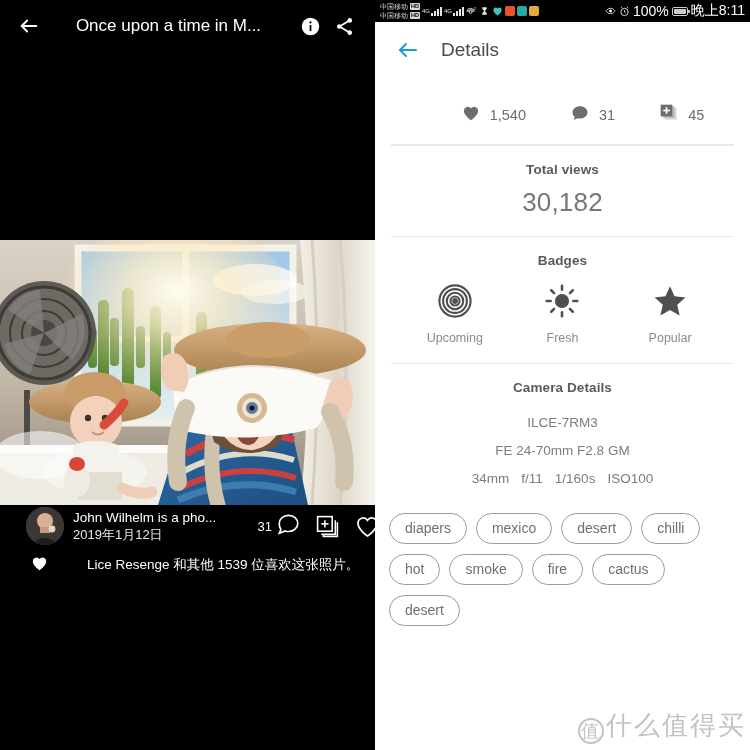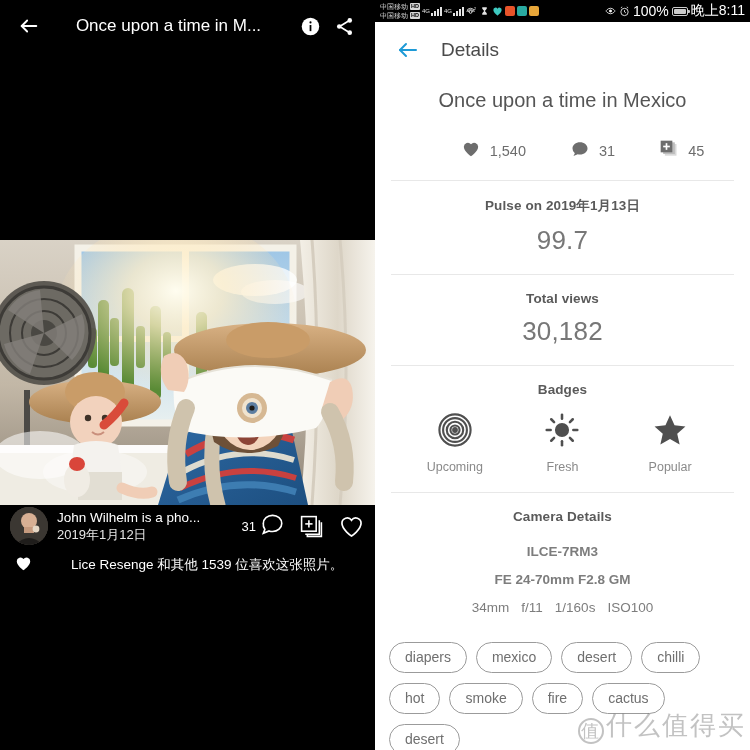--- a/index.html
+++ b/index.html
@@ -43,21 +43,21 @@
     position: absolute;
     top: 240px; left: 0;
     width: 375px; height: 265px;
     overflow: hidden;
     background: #20181a;
   }
   .photo { position: absolute; inset: 0; }
 
   
   .viewer-bottom {
-    position: absolute; left: 0; bottom: 0;
+    position: absolute; left: 16px; bottom: 0;
     width: 375px;
     padding: 0 10px 4px 10px;
     z-index: 5;
   }
   .vb-row {
     display: flex; align-items: center;
     height: 48px;
   }
   .avatar {
     width: 38px; height: 38px; border-radius: 50%;
@@ -144,21 +144,21 @@
 
   .section { padding: 16px 0 18px; text-align:center; }
   .sec-title { font-size:13.5px; font-weight:bold; color:#5a5a5a; letter-spacing:0.1px; }
   .sec-value { font-size:26px; color:#777; margin-top:10px; letter-spacing:0.2px; }
 
   .badges-row { display:flex; justify-content:space-around; padding: 0 26px; margin-top: 16px; }
   .badge { display:flex; flex-direction:column; align-items:center; gap:9px; width:90px; }
   .badge-label { font-size:12.5px; color:#8a8a8a; }
 
   .cam-lines { margin-top: 14px; }
-  .cam-line { font-size:13.5px; color:#7d7d7d; line-height: 28px; font-weight: bold; }
+  .cam-line { font-size:13.5px; color:#7d7d7d; line-height: 28px; }
   .cam-exif { display:flex; justify-content:center; gap:12px; font-size:13.5px; color:#7d7d7d; line-height:28px; }
 
   .tags-wrap {
     display:flex; flex-wrap:wrap; gap: 10px 9px;
     padding: 10px 14px 0 14px;
     position: relative;
   }
   .tag {
     border: 1.4px solid #9b9b9b;
     border-radius: 17px;
@@ -478,21 +478,20 @@
     <div class="details-header">
       <div class="dh-back">
         <svg width="24" height="24" viewBox="0 0 24 24" fill="none" stroke="#1e9ad6" stroke-width="2" stroke-linecap="round" stroke-linejoin="round">
           <line x1="20" y1="12" x2="4" y2="12"></line>
             <polyline points="10,6 4,12 10,18"></polyline>
         </svg>
       </div>
       <div class="dh-title">Details</div>
     </div>
 
-    <div class="photo-title">Once upon a time in Mexico</div>
 
     <div class="stats-row">
       <div class="stat">
         <span>
           <svg width="20" height="20" viewBox="0 0 24 24" fill="#6d6d6d">
             <path d="M12 20.6S3.4 14.8 3.4 9.2A4.8 4.8 0 0 1 12 6.3a4.8 4.8 0 0 1 8.6 2.9c0 5.6-8.6 11.4-8.6 11.4z"></path>
           </svg>
         </span>
         <span class="stat-num">1,540</span>
       </div>
@@ -513,24 +512,20 @@
             <rect x="8" y="5" width="2" height="8" fill="#fff"></rect>
             <rect x="5" y="8" width="8" height="2" fill="#fff"></rect>
           </svg>
         </span>
         <span class="stat-num">45</span>
       </div>
     </div>
 
     <div class="divider"></div>
 
-    <div class="section">
-      <div class="sec-title">Pulse on 2019年1月13日</div>
-      <div class="sec-value">99.7</div>
-    </div>
 
     <div class="divider"></div>
 
     <div class="section">
       <div class="sec-title">Total views</div>
       <div class="sec-value">30,182</div>
     </div>
 
     <div class="divider"></div>
 

